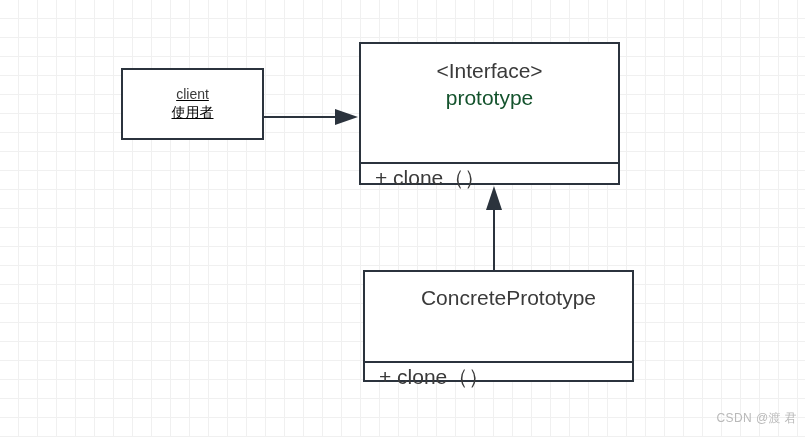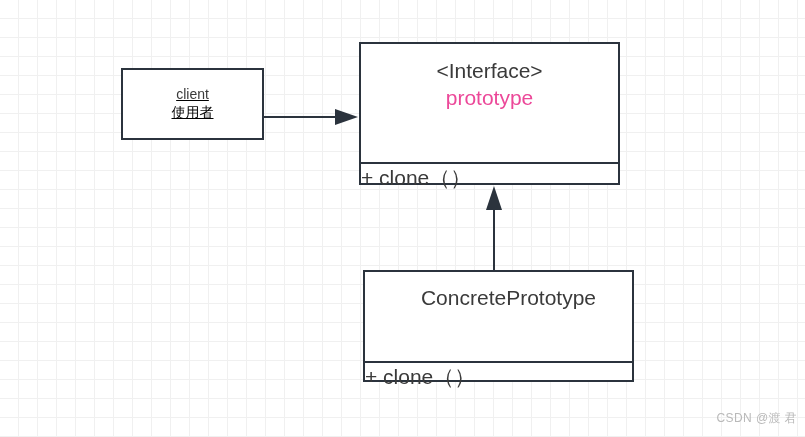--- a/index.html
+++ b/index.html
@@ -44,20 +44,21 @@
     box-sizing: border-box;
     color: #3a3a3a;
   }
 
   .box-section.divided {
     border-top: 2px solid #2b333d;
   }
 
   .box-section.left {
     justify-content: flex-start;
+    padding-left: 14px;
   }
 
   .header-stack {
     display: flex;
     flex-direction: column;
     align-items: center;
     justify-content: center;
     line-height: 1.28;
   }
 
@@ -94,21 +95,21 @@
   }
   #prototype-methods {
     flex: 1 1 auto;
   }
   .iface-tag {
     font-size: 21px;
     color: #3a3a3a;
   }
   .iface-name {
     font-size: 21px;
-    color: #ec4899;
+    color: #14532d;
   }
 
   
   #concrete-box {
     left: 363px;
     top: 270px;
     width: 271px;
     height: 112px;
   }
   #concrete-header {

